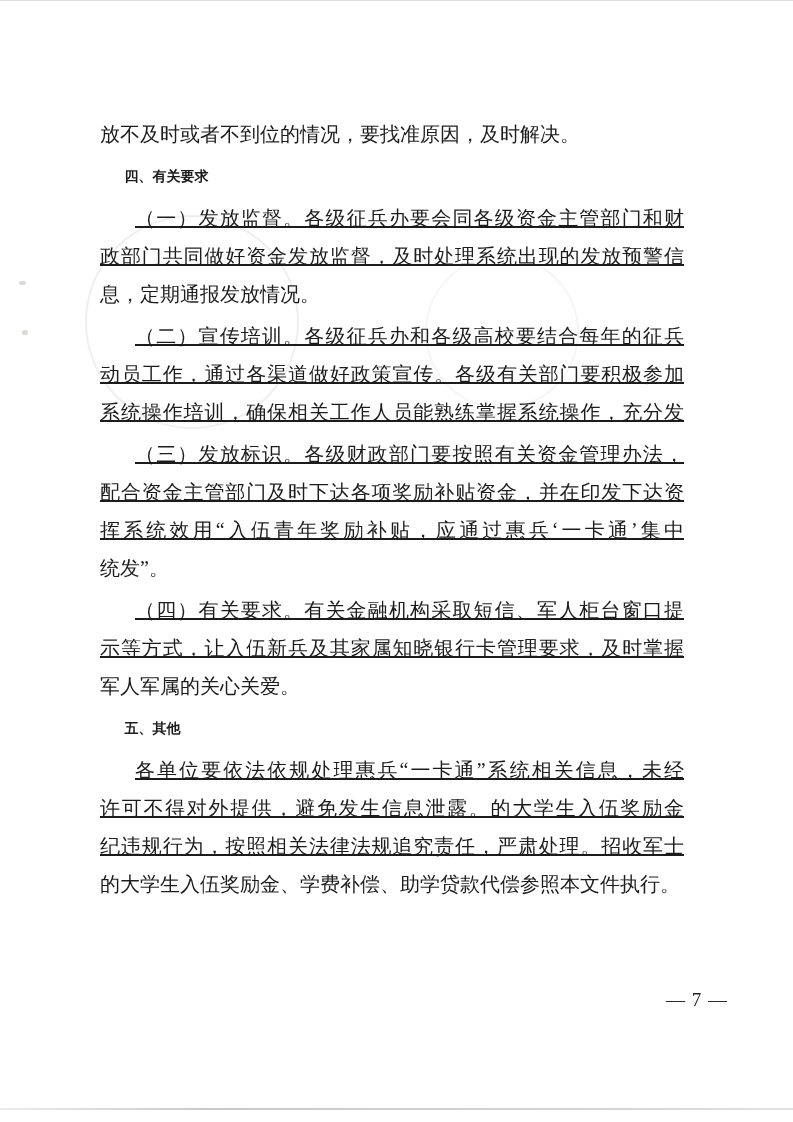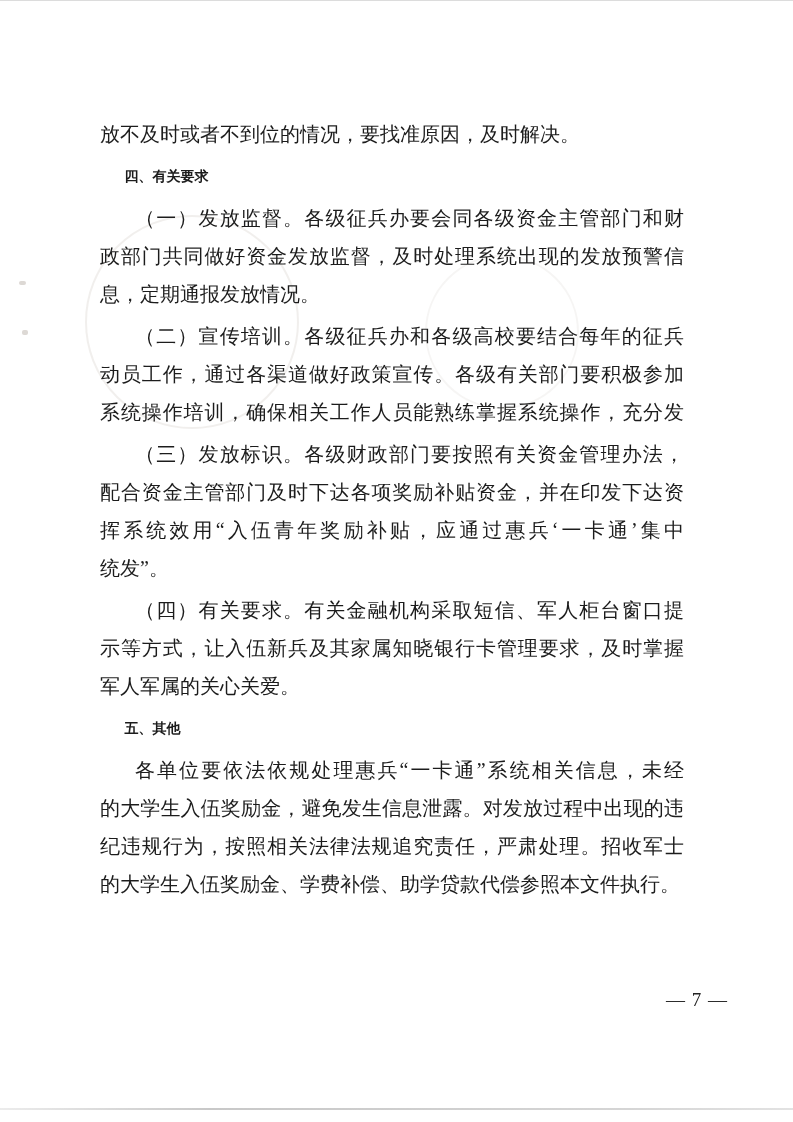--- a/index.html
+++ b/index.html
@@ -53,20 +53,21 @@
     font-size: 20px;
   }
   .line {
     height: 38px;
     line-height: 38px;
   }
   .fill {
     text-align: justify;
     text-align-last: justify;
     text-justify: inter-character;
+    text-decoration: underline;
   }
   .end {
     text-align: left;
     white-space: nowrap;
   }
   .start {
     margin-top: 4px;
     text-indent: 1.75em;
   }
   .heading {
@@ -105,21 +106,21 @@
       <div class="line fill">系统操作培训，确保相关工作人员能熟练掌握系统操作，充分发</div>
       <div class="line start fill">（三）发放标识。各级财政部门要按照有关资金管理办法，</div>
       <div class="line fill">配合资金主管部门及时下达各项奖励补贴资金，并在印发下达资</div>
       <div class="line fill">挥系统效用“入伍青年奖励补贴，应通过惠兵‘一卡通’集中</div>
       <div class="line end">统发”。</div>
       <div class="line start fill">（四）有关要求。有关金融机构采取短信、军人柜台窗口提</div>
       <div class="line fill">示等方式，让入伍新兵及其家属知晓银行卡管理要求，及时掌握</div>
       <div class="line end">军人军属的关心关爱。</div>
       <div class="line heading start end">五、其他</div>
       <div class="line start fill">各单位要依法依规处理惠兵“一卡通”系统相关信息，未经</div>
-      <div class="line fill">的大学生入伍奖励金，避免发生信息泄露。对发放过程中出现的违</div>
+      <div class="line fill">许可不得对外提供，避免发生信息泄露。的大学生入伍奖励金</div>
       <div class="line fill">纪违规行为，按照相关法律法规追究责任，严肃处理。招收军士</div>
       <div class="line end">的大学生入伍奖励金、学费补偿、助学贷款代偿参照本文件执行。</div>
     </div>
 
   <div class="page-number">— 7 —</div>
 
   <div class="bottom-edge"></div>
 </div>
 
 </body></html>

